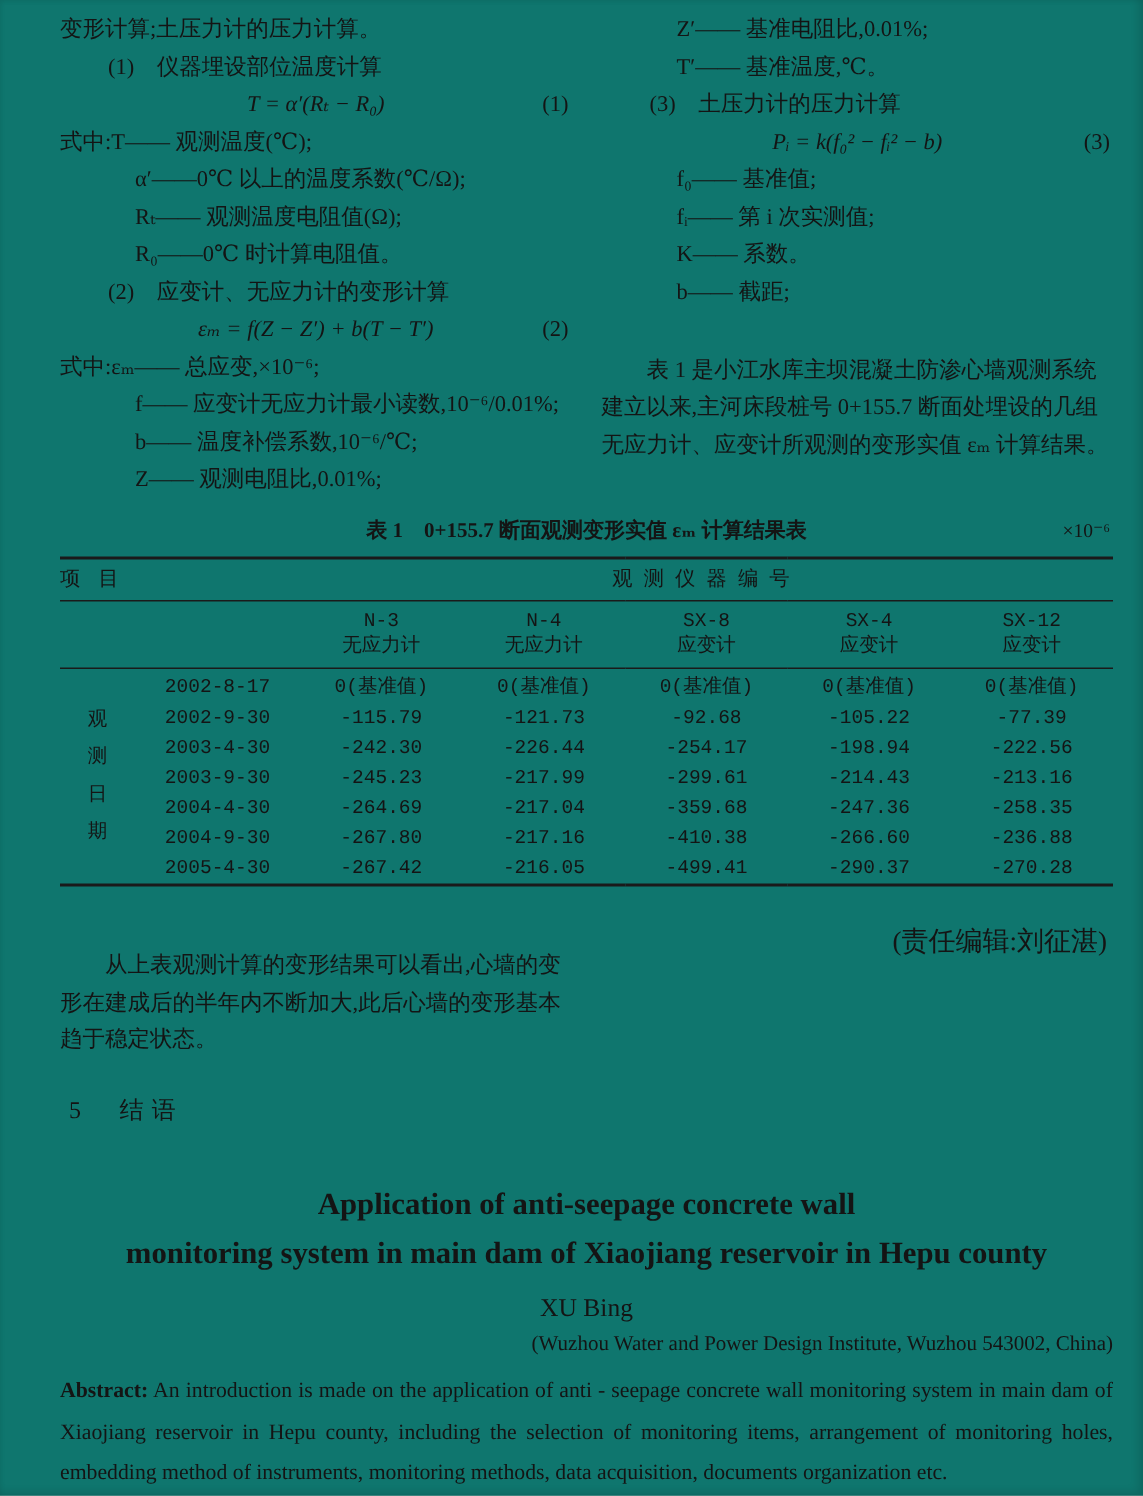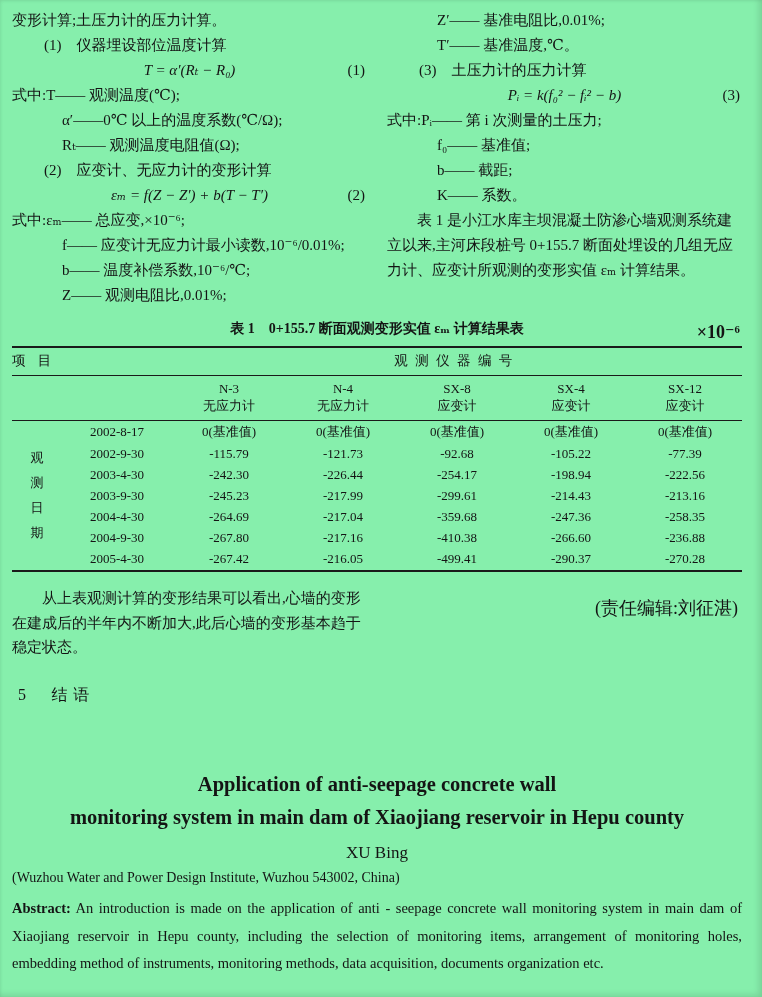--- a/index.html
+++ b/index.html
@@ -4,111 +4,113 @@
 <style>
   * { margin:0; padding:0; box-sizing:border-box; }
   html,body { width:762px; }
   body {
     background:#efefec;
     font-family:"Liberation Serif","DejaVu Serif",serif;
   }
   .page {
     position:relative;
     width:762px; height:997px;
-    background:#86efac;
+    background:#0f766e;
     color:#141414;
-    padding:8px 20px 0 12px;
+    padding:8px 20px 0 40px;
     overflow:hidden;
     box-shadow:inset -3px -2px 6px rgba(0,0,0,.12), inset 1px 1px 3px rgba(0,0,0,.05);
   }
 
   
   .cols { display:flex; gap:20px; }
   .col { flex:1; font-size:15px; line-height:25px; }
   .line { white-space:nowrap; }
   .item { padding-left:32px; }
   .formula { position:relative; text-align:center; font-style:italic; }
   .formula .eq-no { position:absolute; right:2px; font-style:normal; }
   .def { padding-left:50px; }
   .def.first { padding-left:0; }
 
   
   .tbl-block { margin-top:12px; }
   .tbl-caption { position:relative; text-align:center; font-weight:bold; font-size:14px; height:22px; }
-  .tbl-caption .unit { position:absolute; right:2px; top:1px; font-weight:bold; font-size:18px; }
+  .tbl-caption .unit { position:absolute; right:2px; top:1px; font-weight:normal; font-size:13px; }
   table.obs {
     width:100%; border-collapse:collapse; table-layout:fixed;
     font-size:13px; text-align:center;
     border-top:2.5px solid #1a1a1a; border-bottom:2.5px solid #1a1a1a;
     margin-top:4px;
+    font-family:Liberation Mono, monospace;
   }
   table.obs col.c-label { width:50px; }
   table.obs col.c-date  { width:110px; }
   tr.h1 td { border-bottom:1.5px solid #1a1a1a; padding:4px 0 5px; }
   td.item-h { text-align:left; padding-left:10px; letter-spacing:0.9em; font-size:13.5px; }
   td.inst-h { letter-spacing:0.55em; font-size:13.5px; }
   tr.h2 td { border-bottom:1.5px solid #1a1a1a; padding:4px 0 6px; line-height:17px; }
   tbody td { padding:2px 0 3px; height:20px; }
   .vert-label { width:1.05em; margin:0 auto; word-break:break-all; line-height:25px; letter-spacing:0; }
 
   
   .post { display:flex; gap:24px; margin-top:14px; height:178px; }
   .post .col { font-size:15px; line-height:24.5px; }
-  .p-indent { text-indent:2em; }
+  .p-indent { text-indent:2em;margin-top:27px; }
   .sec-head { font-size:16px; margin:23px 6px 7px; }
   .sec-head .no { margin-right:1.6em; }
   .sec-head .t { letter-spacing:0.35em; }
   .editor-note { text-align:right; font-size:18px; margin-top:10px; padding-right:4px; }
 
   
   .en-title { text-align:center; font-weight:bold; font-size:20.5px; line-height:33px; margin-top:4px; }
   .en-author { text-align:center; font-size:17px; margin-top:9px; }
-  .en-affil { text-align:left; font-size:14px; margin-top:7px; }
+  .en-affil { text-align:right; font-size:14px; margin-top:7px; }
   .en-abs { font-size:14.5px; line-height:27.5px; margin-top:9px; text-align:justify; }
   .en-abs .lbl { font-weight:bold; }
 </style>
 </head>
 <body>
 
 <div class="page">
 
   <div class="cols">
     <div class="col">
       <div class="line">变形计算;土压力计的压力计算。</div>
       <div class="line item">(1)　仪器埋设部位温度计算</div>
       <div class="formula">
         <span>T = α′(Rₜ − R₀)</span>
         <span class="eq-no">(1)</span>
       </div>
       <div class="line def first">式中:T—— 观测温度(℃);</div>
       <div class="line def">α′——0℃ 以上的温度系数(℃/Ω);</div>
       <div class="line def">Rₜ—— 观测温度电阻值(Ω);</div>
+      <div class="line def">R₀——0℃ 时计算电阻值。</div>
       <div class="line item">(2)　应变计、无应力计的变形计算</div>
       <div class="formula">
         <span>εₘ = f(Z − Z′) + b(T − T′)</span>
         <span class="eq-no">(2)</span>
       </div>
       <div class="line def first">式中:εₘ—— 总应变,×10⁻⁶;</div>
       <div class="line def">f—— 应变计无应力计最小读数,10⁻⁶/0.01%;</div>
       <div class="line def">b—— 温度补偿系数,10⁻⁶/℃;</div>
       <div class="line def">Z—— 观测电阻比,0.01%;</div>
     </div>
 
     <div class="col">
       <div class="line def">Z′—— 基准电阻比,0.01%;</div>
       <div class="line def">T′—— 基准温度,℃。</div>
       <div class="line item">(3)　土压力计的压力计算</div>
       <div class="formula">
         <span>Pᵢ = k(f₀² − fᵢ² − b)</span>
         <span class="eq-no">(3)</span>
       </div>
-      <div class="line def first">式中:Pᵢ—— 第 i 次测量的土压力;</div>
       <div class="line def">f₀—— 基准值;</div>
+      <div class="line def">fᵢ—— 第 i 次实测值;</div>
+      <div class="line def">K—— 系数。</div>
       <div class="line def">b—— 截距;</div>
-      <div class="line def">K—— 系数。</div>
       <div class="p-indent" style="white-space:normal;">表 1 是小江水库主坝混凝土防渗心墙观测系统建立以来,主河床段桩号 0+155.7 断面处埋设的几组无应力计、应变计所观测的变形实值 εₘ 计算结果。</div>
     </div>
   </div>
 
   <div class="tbl-block">
     <div class="tbl-caption">
       <span>表 1　0+155.7 断面观测变形实值 εₘ 计算结果表</span>
       <span class="unit">×10⁻⁶</span>
     </div>
     <table class="obs">

